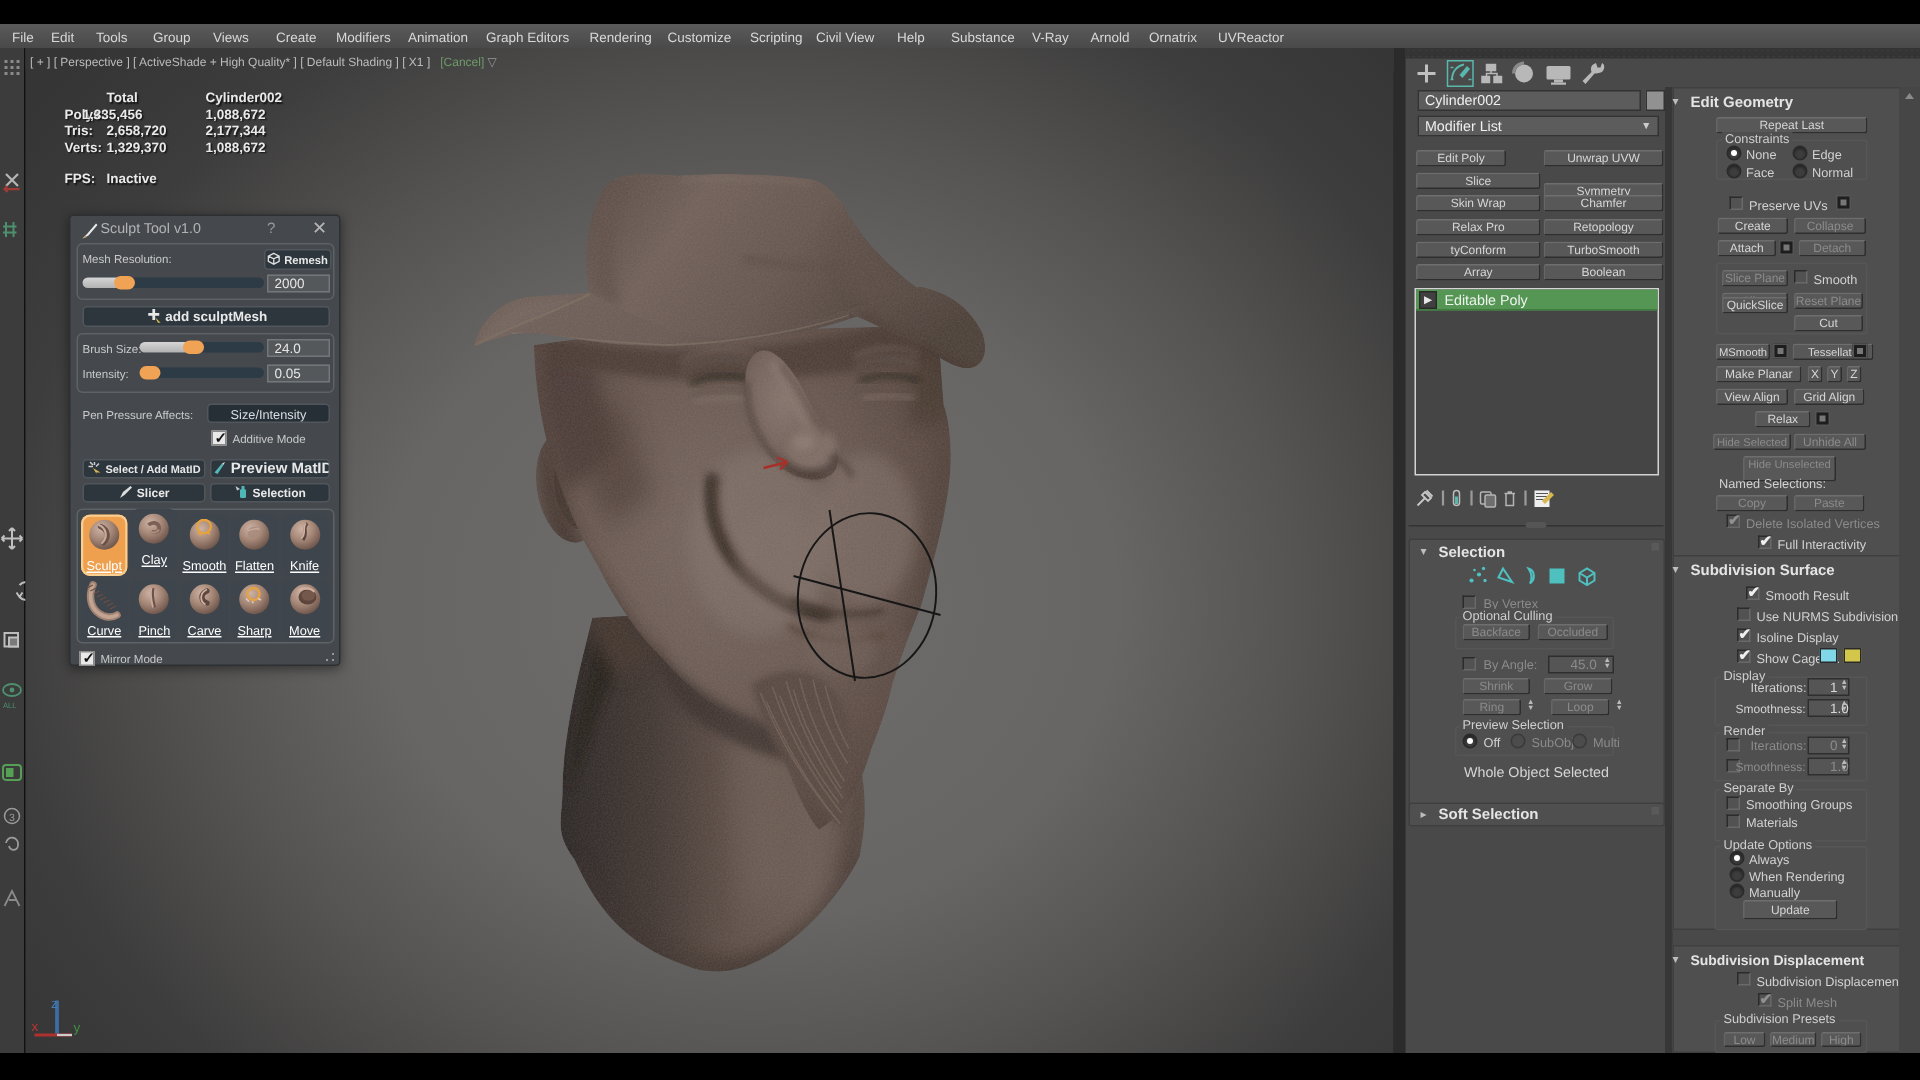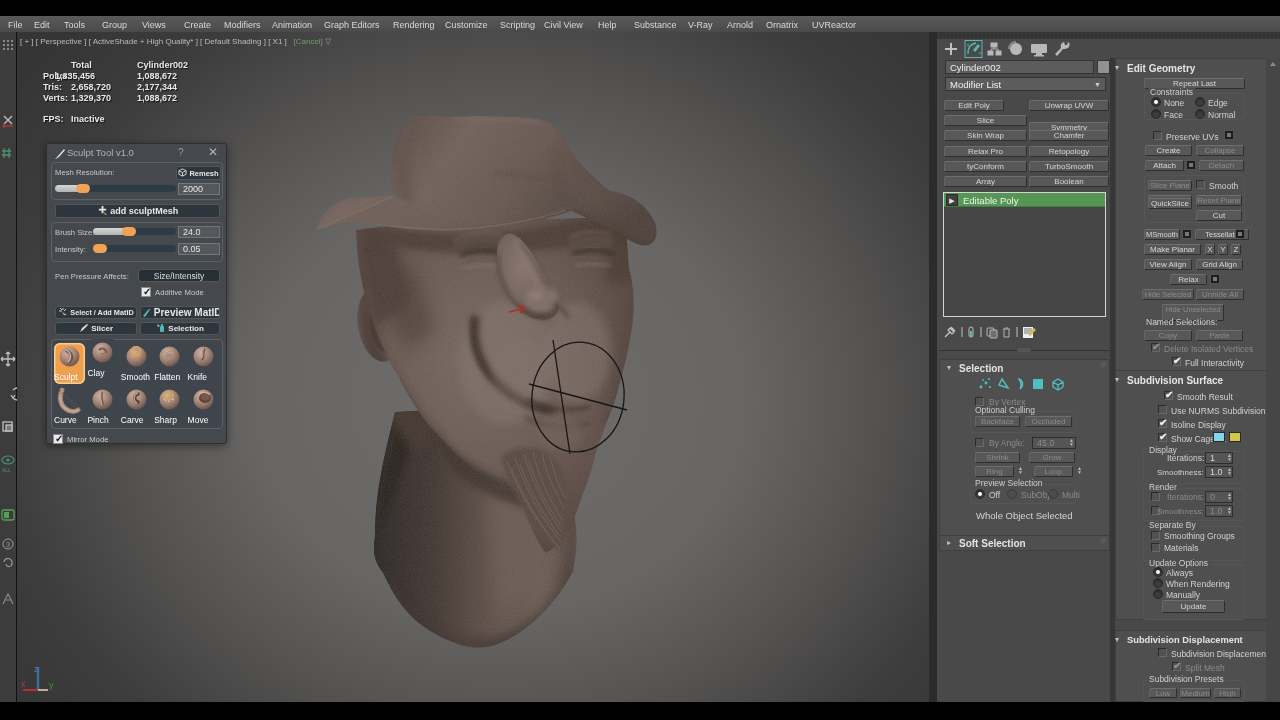--- a/index.html
+++ b/index.html
@@ -19,39 +19,39 @@
 .cpt.dis{color:#8b8b8b;}
 .chk{position:absolute;width:9px;height:9px;background:#525252;border:1px solid #2b2b2b;border-bottom-color:#696969;border-right-color:#696969;}
 .chk .m{position:absolute;left:0px;top:-3px;font-size:10px;color:#f0f0f0;font-weight:bold;}
 .chk.dis .m{color:#909090;}
 .rad{position:absolute;width:10px;height:10px;border-radius:50%;background:#3d3d3d;border:1px solid #2b2b2b;box-shadow:inset 0 1px 2px rgba(0,0,0,.5);}
 .rad.on::after{content:"";position:absolute;left:2px;top:2px;width:4px;height:4px;border-radius:50%;background:#fff;}
 .rad.dis{background:#4c4c4c;border-color:#3a3a3a;box-shadow:none;}
 .roll{position:absolute;font-size:10px;font-weight:bold;color:#e4e4e4;white-space:nowrap;}
 .roll::before{content:"▾";position:absolute;left:-12px;top:0px;font-size:8px;color:#bdbdbd;font-weight:normal;}
 .roll.cl::before{content:"▸";}
-.spin{position:absolute;background:#555;border:1px solid #2e2e2e;color:#d8d8d8;font-size:9px;line-height:10px;padding-left:4px;}
+.spin{position:absolute;background:#555;border:1px solid #2e2e2e;color:#d8d8d8;font-size:9px;line-height:10px;padding-left:14px;}
 .spin.dis{color:#8b8b8b;}
 .arrs{position:absolute;width:9px;font-size:5px;color:#bbb;line-height:4px;text-align:center;}
 .sbtn{position:absolute;width:10px;height:10px;background:#1e1e1e;border:1px solid #555;}
 .sbtn::after{content:"";position:absolute;left:2px;top:2px;width:4px;height:4px;background:#777;}
 
 
 #sculpt{position:absolute;left:29px;top:111px;width:181px;height:301px;background:#45494d;border:1px solid #2d3033;border-radius:3px;box-shadow:0 2px 8px rgba(0,0,0,.45);font-family:"Liberation Sans",sans-serif;}
 #sculpt .ttl{position:absolute;left:20px;top:3px;font-size:9.5px;color:#b2b2b2;}
 #sculpt .grp{position:absolute;border:1px solid #5d6267;border-radius:4px;}
 #sculpt .lab{position:absolute;font-size:7.7px;color:#c9c9c9;white-space:nowrap;}
 #sculpt .dbtn{position:absolute;background:#2d363d;border:1px solid #50565b;border-radius:3px;color:#e8e8e8;font-size:8px;font-weight:bold;text-align:center;white-space:nowrap;overflow:hidden;}
 #sculpt .vbox{position:absolute;background:#54585b;border:1px solid #72777b;color:#e6e6e6;font-size:9px;padding-left:4px;line-height:11px;}
 #sculpt .track{position:absolute;height:7px;background:#2c3b46;border-radius:3.5px;}
 #sculpt .fill{position:absolute;height:7px;background:linear-gradient(#d6d6d6,#b2b2b2);border-radius:3.5px;}
 #sculpt .hndl{position:absolute;height:9px;width:14px;background:#f0a355;border-radius:4.5px;top:-1px;}
 #sculpt .cell{position:absolute;width:31px;height:41px;background:#3e454c;border-radius:6px;}
 #sculpt .cell.sel{background:#eea04e;box-shadow:inset 0 0 0 1.5px #f8cf92;}
-#sculpt .cell .nm{position:absolute;bottom:2px;width:100%;font-size:8.5px;color:#fff;}
+#sculpt .cell .nm{position:absolute;bottom:2px;width:100%;text-align:center;font-size:8.5px;color:#fff;text-decoration:underline;}
 #sculpt .wchk{position:absolute;width:10px;height:10px;background:#e9e9e9;border:1px solid #8a8a8a;}
 #sculpt .wchk::after{content:"\2713";position:absolute;left:1px;top:-2px;font-size:10px;color:#111;font-weight:bold;}
 </style></head><body>
 <div id="menubar">
 <span style="left:8px">File</span>
     <span style="left:34px">Edit</span>
     <span style="left:64px">Tools</span>
     <span style="left:102px">Group</span>
     <span style="left:142px">Views</span>
     <span style="left:184px">Create</span>

